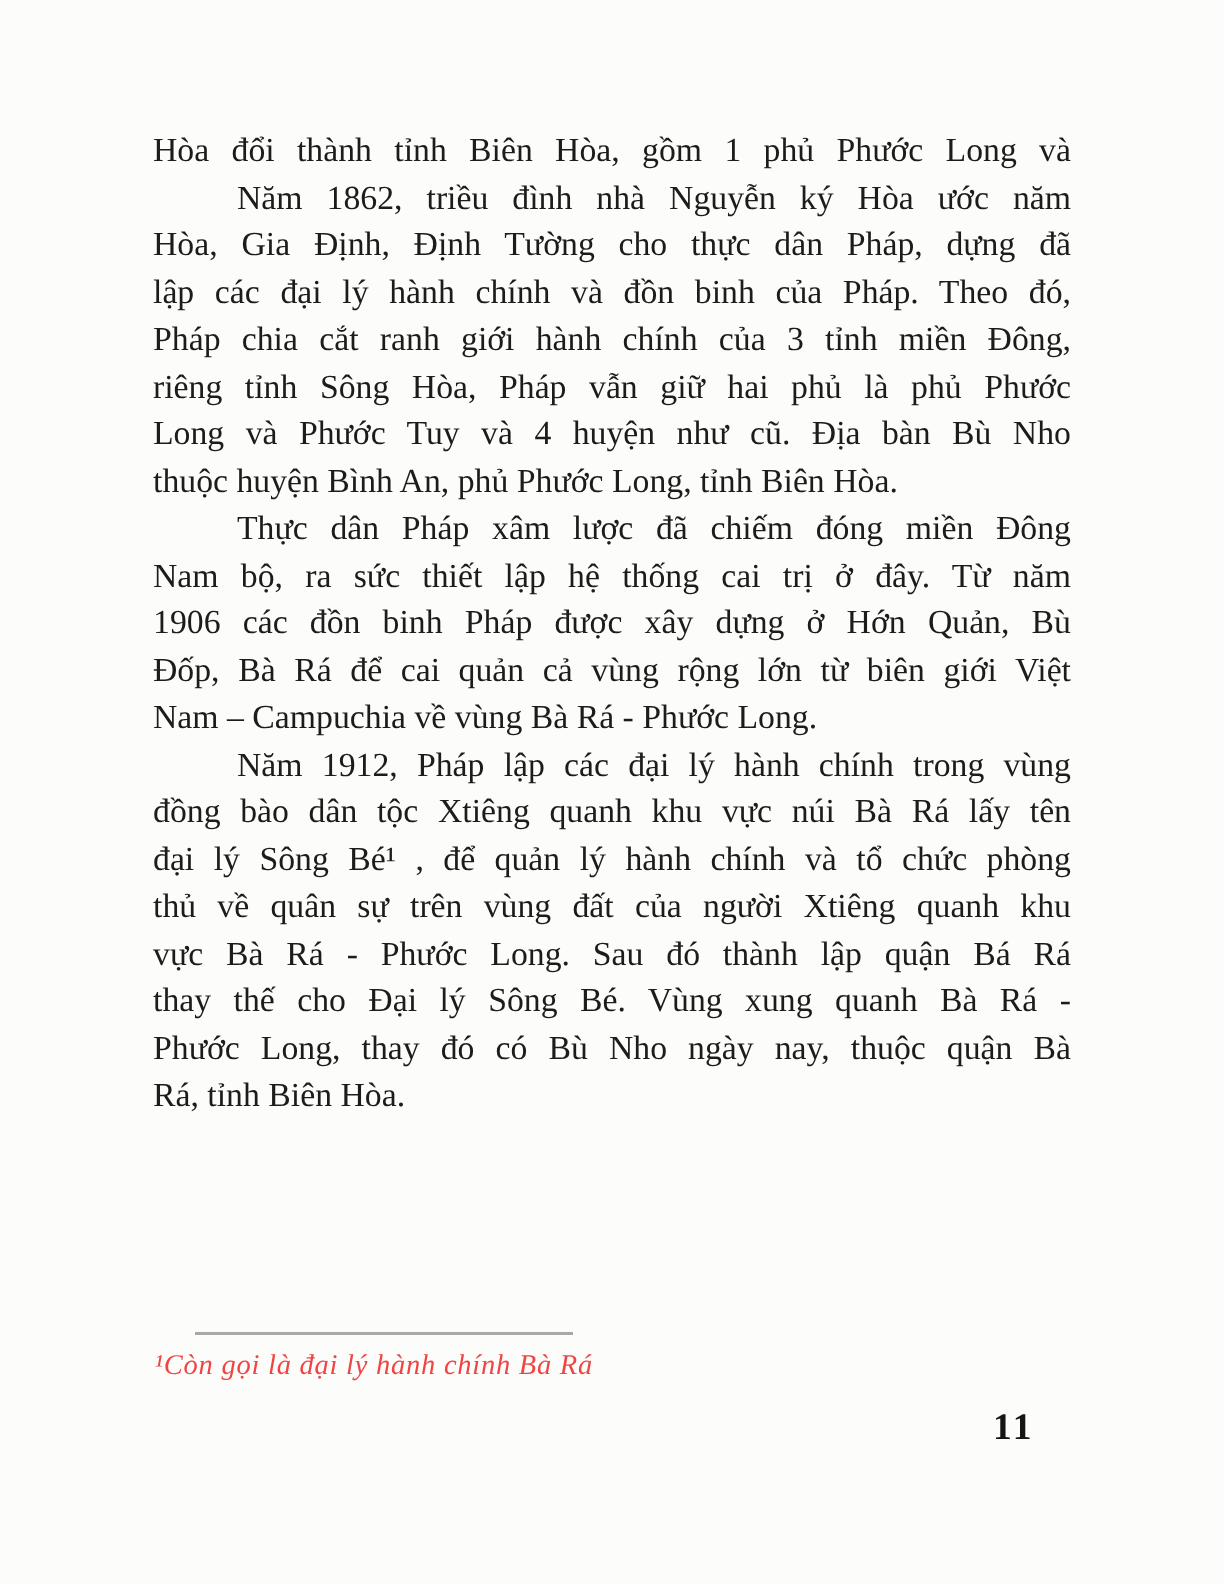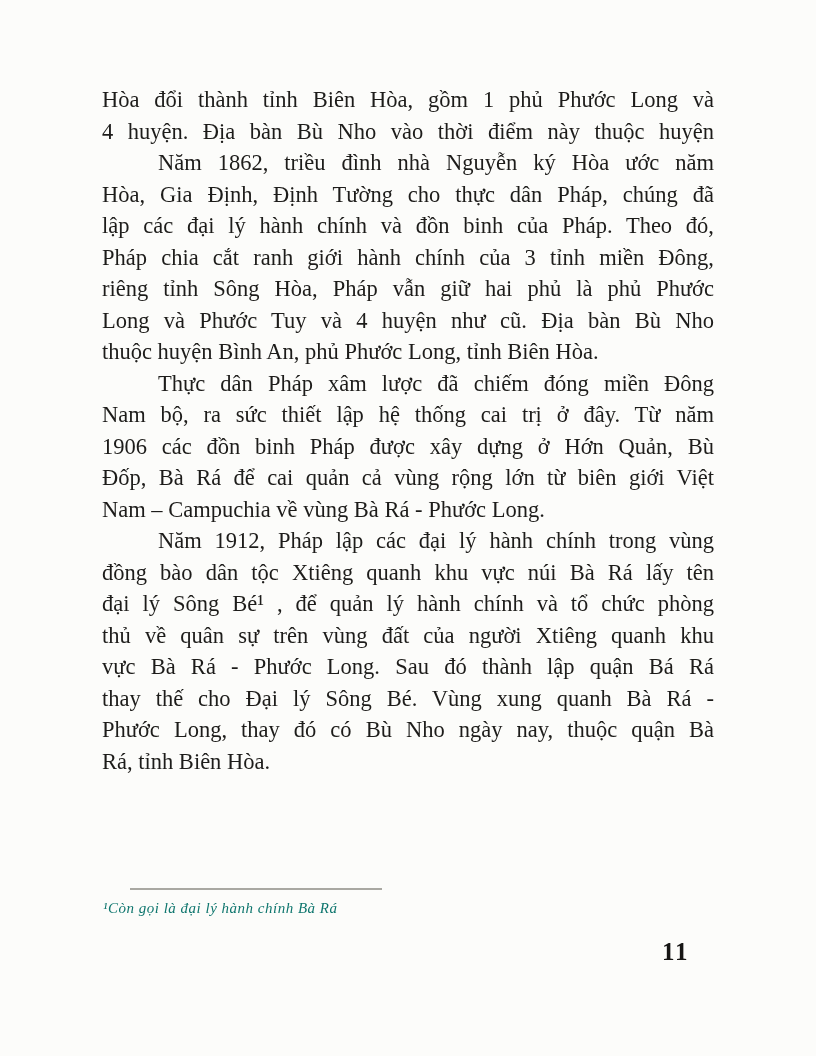--- a/index.html
+++ b/index.html
@@ -36,50 +36,49 @@
     top: 888px;
     width: 252px;
     height: 2px;
     background: #a9a8a2;
   }
   .footnote {
     position: absolute;
     left: 103px;
     top: 900px;
     width: 560px;
-    font-size: 15px;
+    font-size: 19px;
     font-style: italic;
     letter-spacing: 0.5px;
-    color: #0f766e;
+    color: #ef4444;
   }
   .page-number {
     position: absolute;
     left: 662px;
     top: 938px;
     font-size: 25px;
     font-weight: bold;
     letter-spacing: 2px;
     color: #161514;
   }
 </style>
 </head>
 <body>
 
 <div class="page">
 
   <div class="body-text">
 
     <div class="para">
       <div class="line">Hòa đổi thành tỉnh Biên Hòa, gồm 1 phủ Phước Long và</div>
-      <div class="line">4 huyện. Địa bàn Bù Nho vào thời điểm này thuộc huyện</div>
     </div>
 
     <div class="para">
       <div class="line indent">Năm 1862, triều đình nhà Nguyễn ký Hòa ước năm</div>
-      <div class="line">Hòa, Gia Định, Định Tường cho thực dân Pháp, chúng đã</div>
+      <div class="line">Hòa, Gia Định, Định Tường cho thực dân Pháp, dựng đã</div>
       <div class="line">lập các đại lý hành chính và đồn binh của Pháp. Theo đó,</div>
       <div class="line">Pháp chia cắt ranh giới hành chính của 3 tỉnh miền Đông,</div>
       <div class="line">riêng tỉnh Sông Hòa, Pháp vẫn giữ hai phủ là phủ Phước</div>
       <div class="line">Long và Phước Tuy và 4 huyện như cũ. Địa bàn Bù Nho</div>
       <div class="line last">thuộc huyện Bình An, phủ Phước Long, tỉnh Biên Hòa.</div>
     </div>
 
     <div class="para">
       <div class="line indent">Thực dân Pháp xâm lược đã chiếm đóng miền Đông</div>
       <div class="line">Nam bộ, ra sức thiết lập hệ thống cai trị ở đây. Từ năm</div>

